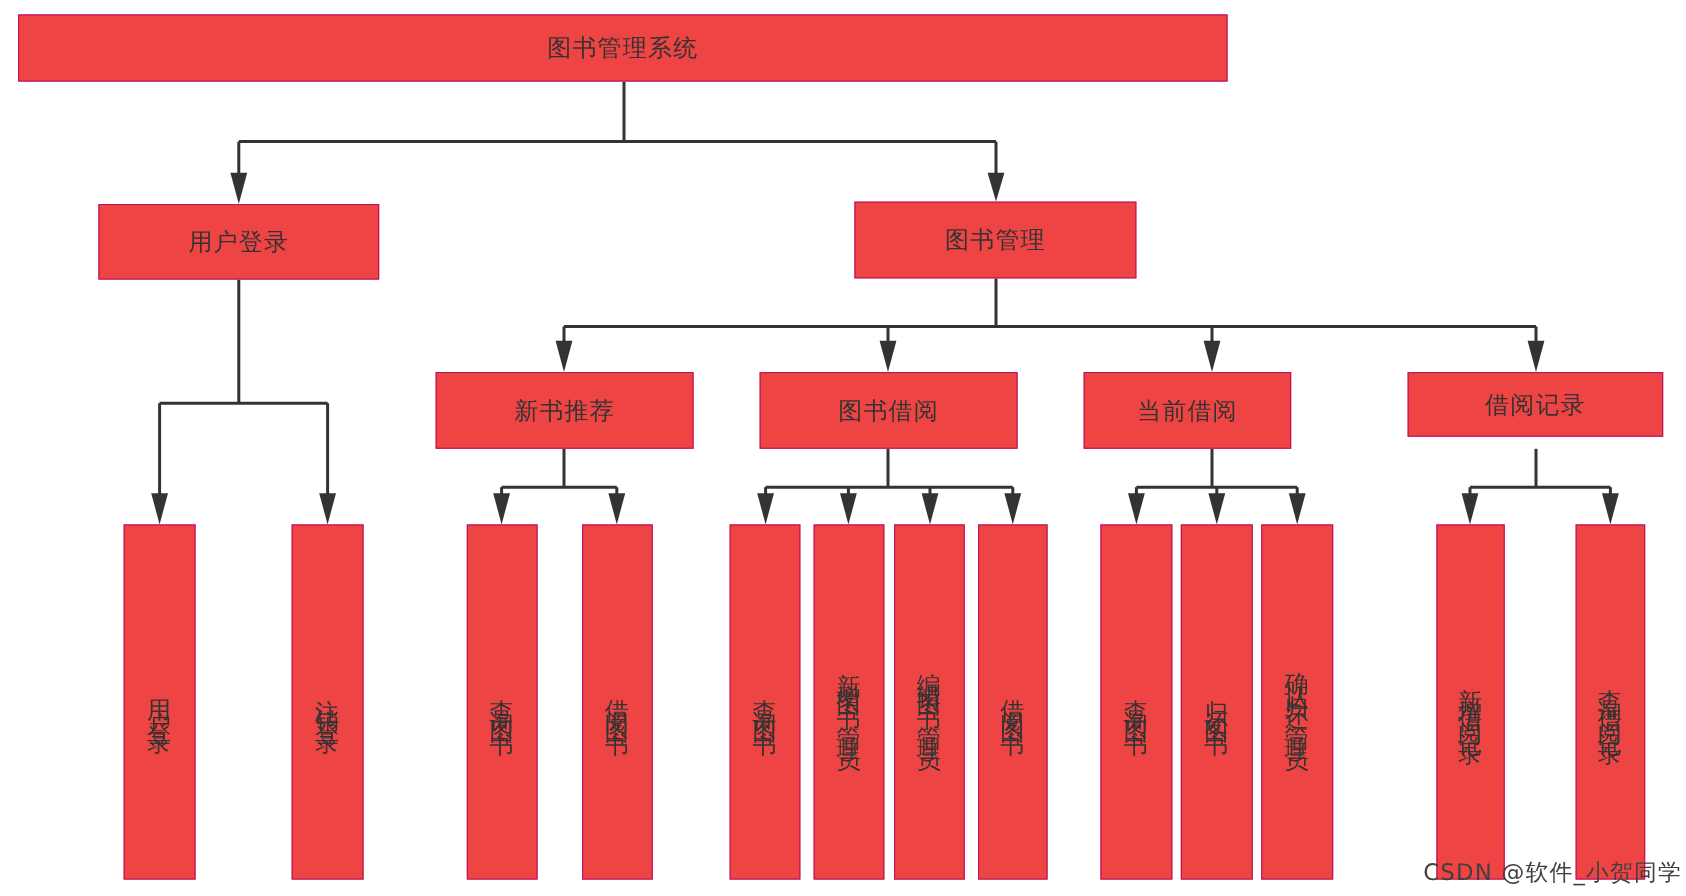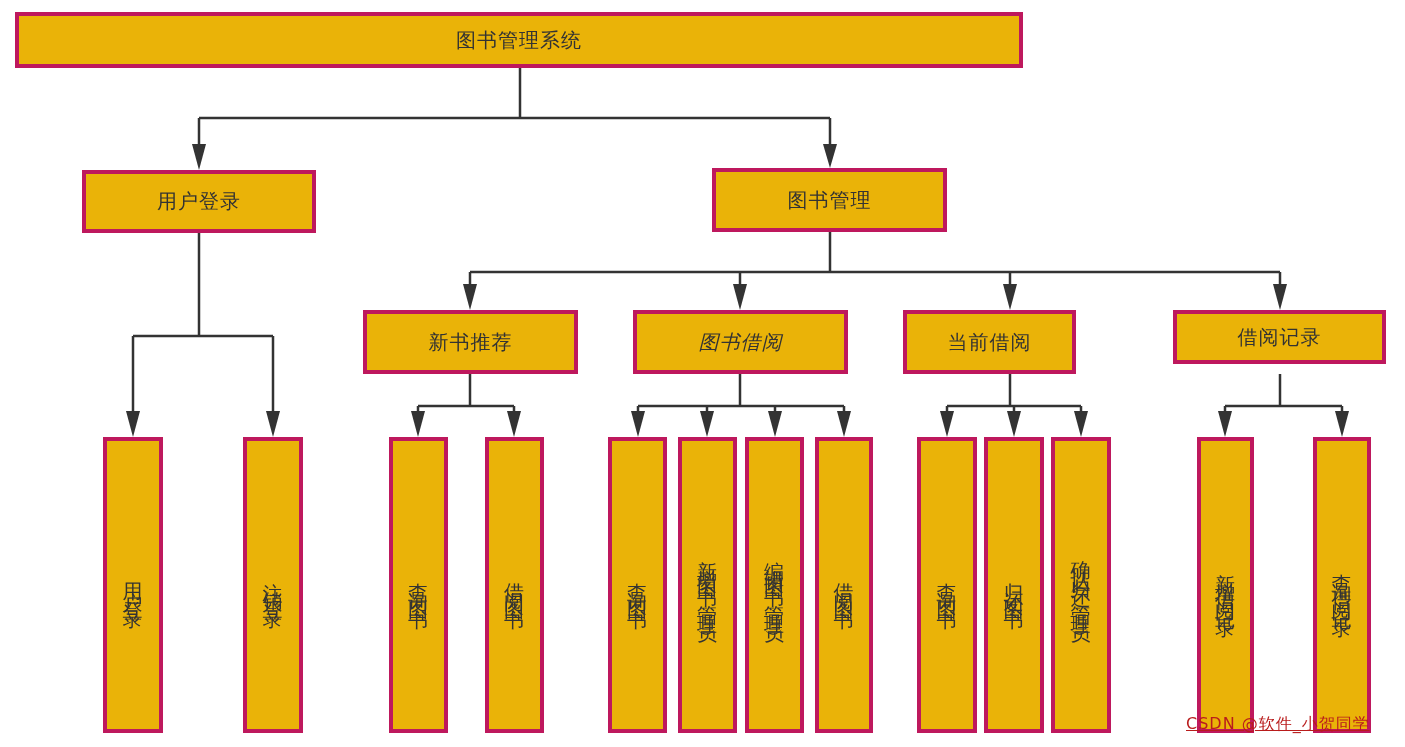--- a/index.html
+++ b/index.html
@@ -19,22 +19,22 @@
   #connector-layer {
     position: absolute;
     left: 0; top: 0;
     width: 1405px;
     height: 747px;
     z-index: 0;
   }
   .node {
     position: absolute;
     box-sizing: border-box;
-    border: 4px solid #be185d;
-    background: #eab308;
+    border: 1px solid #be185d;
+    background: #ef4444;
     display: flex;
     align-items: center;
     justify-content: center;
     z-index: 1;
     color: #333333;
     text-align: center;
   }
   .hnode {
     font-size: 20px;
     letter-spacing: 1px;
@@ -46,46 +46,45 @@
     font-size: 20px;
     letter-spacing: 9px;
     line-height: 1;
     white-space: nowrap;
   }
   
   #n-root            { left:15px;   top:12px;  width:1008px; height:56px; }
   #n-user-login      { left:82px;   top:170px; width:234px;  height:63px; }
   #n-book-mgmt       { left:712px;  top:168px; width:235px;  height:64px; }
   #n-new-book-rec    { left:363px;  top:310px; width:215px;  height:64px; }
-  #n-book-borrow     { left:633px;  top:310px; width:215px;  height:64px;font-style:italic; }
+  #n-book-borrow     { left:633px;  top:310px; width:215px;  height:64px; }
   #n-current-borrow  { left:903px;  top:310px; width:173px;  height:64px; }
   #n-borrow-records  { left:1173px; top:310px; width:213px;  height:54px; }
   #n-ul-user-login   { left:103px;  top:437px; width:60px;   height:296px; }
   #n-ul-logout       { left:243px;  top:437px; width:60px;   height:296px; }
   #n-nb-query        { left:389px;  top:437px; width:59px;   height:296px; }
   #n-nb-borrow       { left:485px;  top:437px; width:59px;   height:296px; }
   #n-bb-query        { left:608px;  top:437px; width:59px;   height:296px; }
   #n-bb-add          { left:678px;  top:437px; width:59px;   height:296px; }
   #n-bb-edit         { left:745px;  top:437px; width:59px;   height:296px; }
   #n-bb-borrow       { left:815px;  top:437px; width:58px;   height:296px; }
   #n-cb-query        { left:917px;  top:437px; width:60px;   height:296px; }
   #n-cb-return       { left:984px;  top:437px; width:60px;   height:296px; }
   #n-cb-confirm      { left:1051px; top:437px; width:60px;   height:296px; }
   #n-br-add          { left:1197px; top:437px; width:57px;   height:296px; }
   #n-br-query        { left:1313px; top:437px; width:58px;   height:296px; }
   #watermark {
     position: absolute;
     left: 1186px;
     top: 714px;
-    font-size: 16px;
+    font-size: 19px;
     letter-spacing: 1px;
-    color: #b91c1c;
+    color: #404040;
     z-index: 5;
     white-space: nowrap;
-    text-decoration: underline;
   }
 </style>
 </head>
 <body>
 
 <div id="stage">
 
   <svg id="connector-layer" viewBox="0 0 1405 747" xmlns="http://www.w3.org/2000/svg">
     <g stroke="#333333" stroke-width="2.5" fill="none">
 

